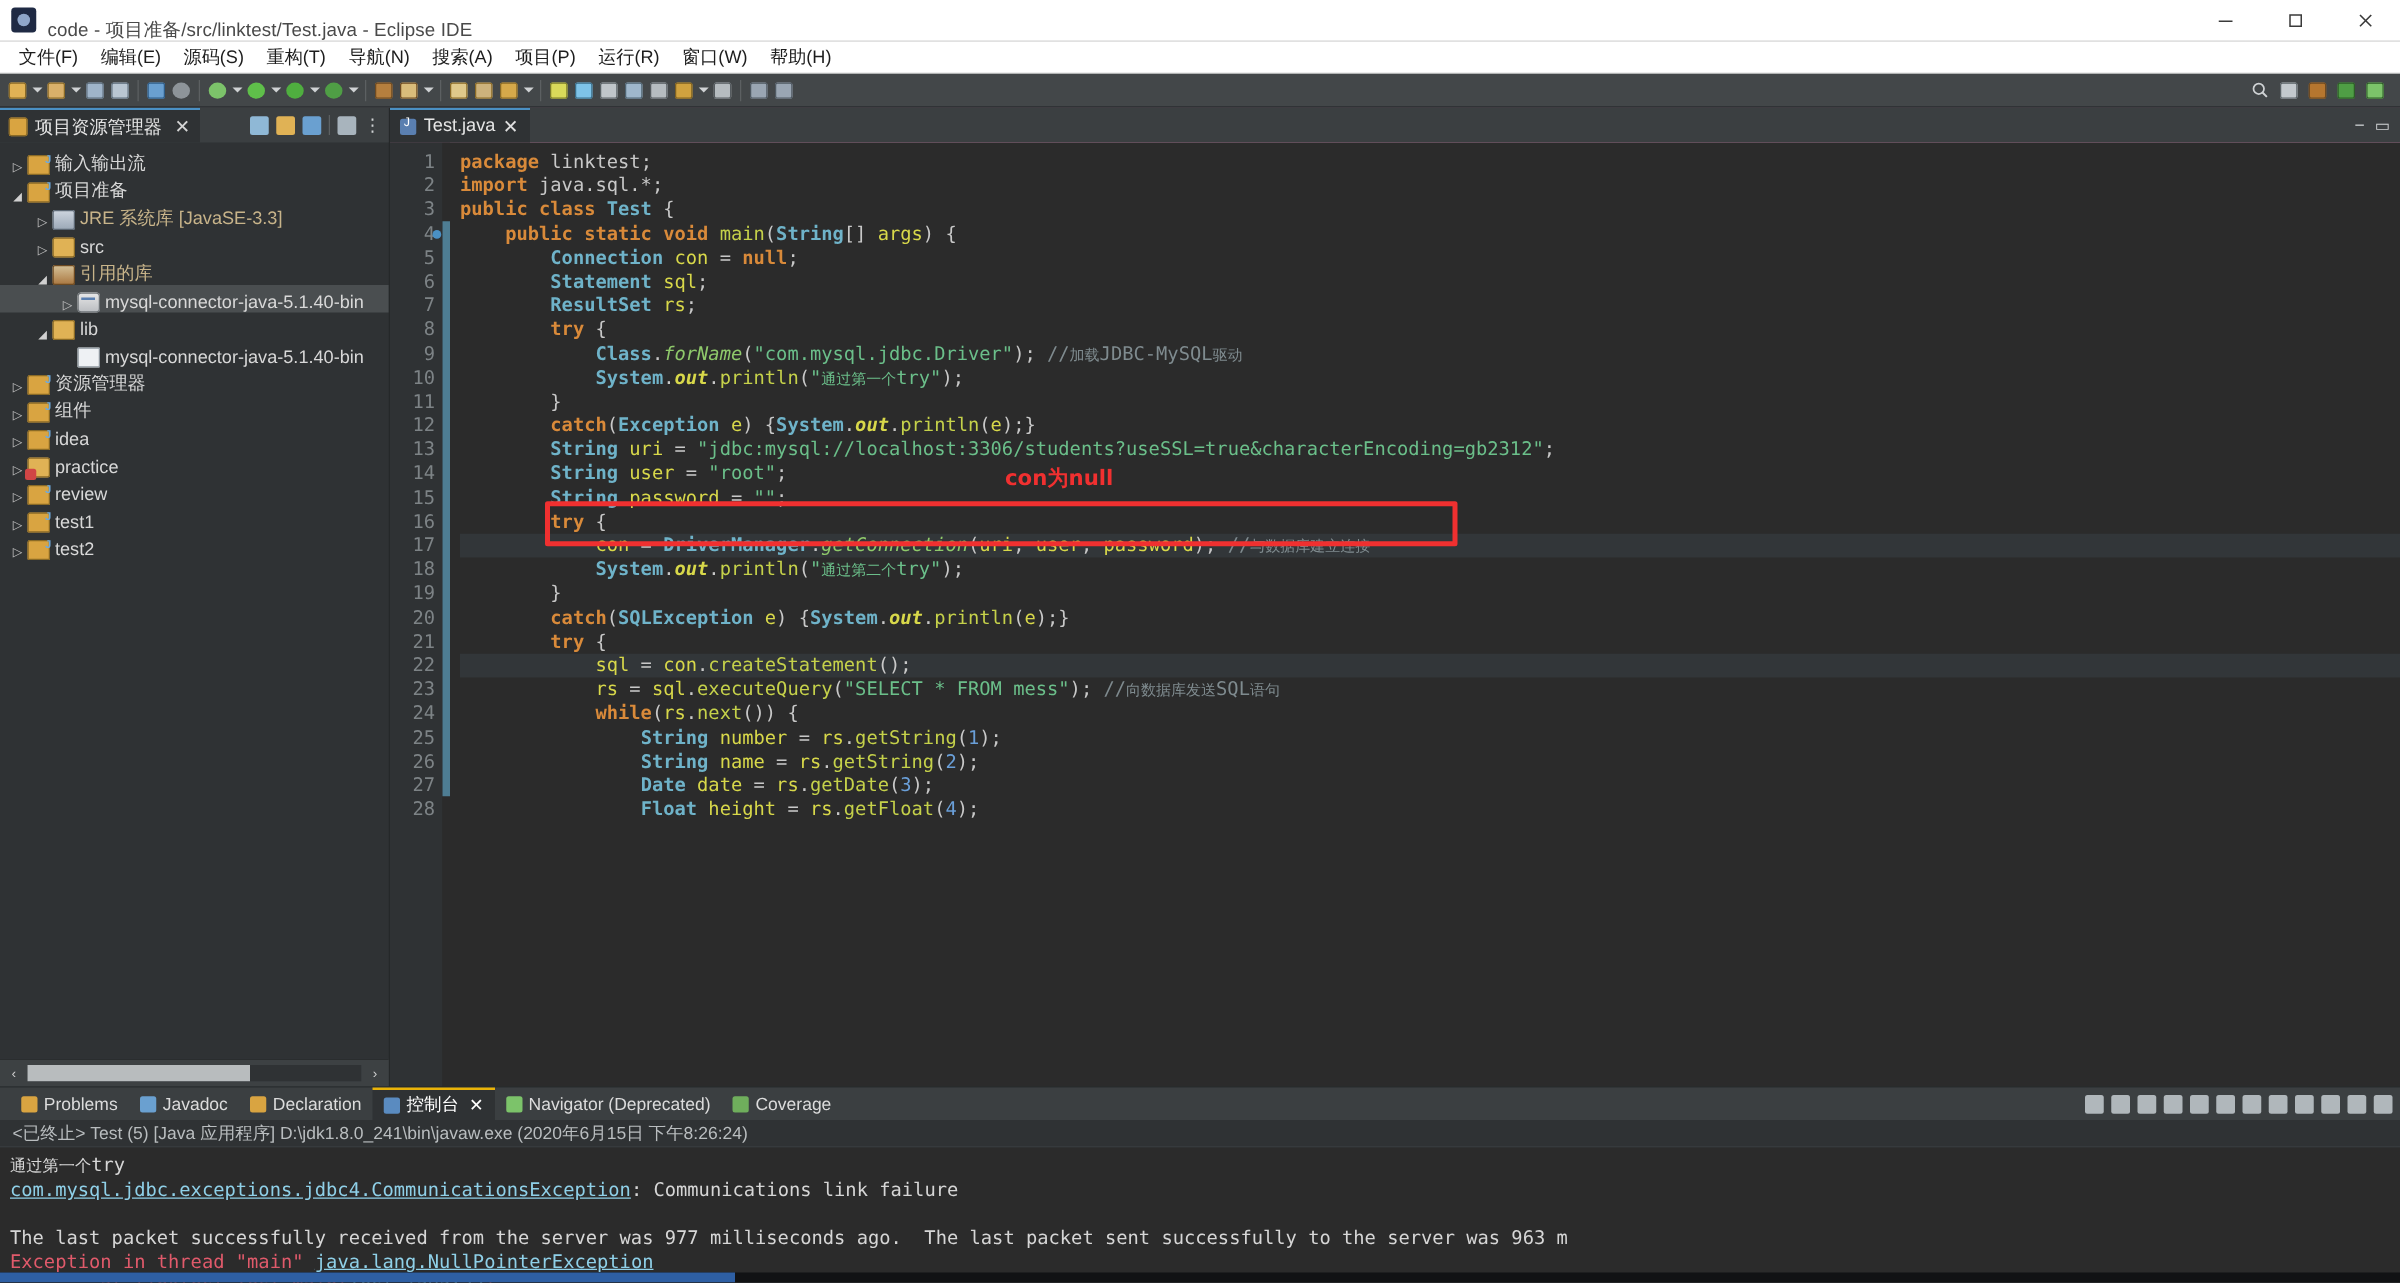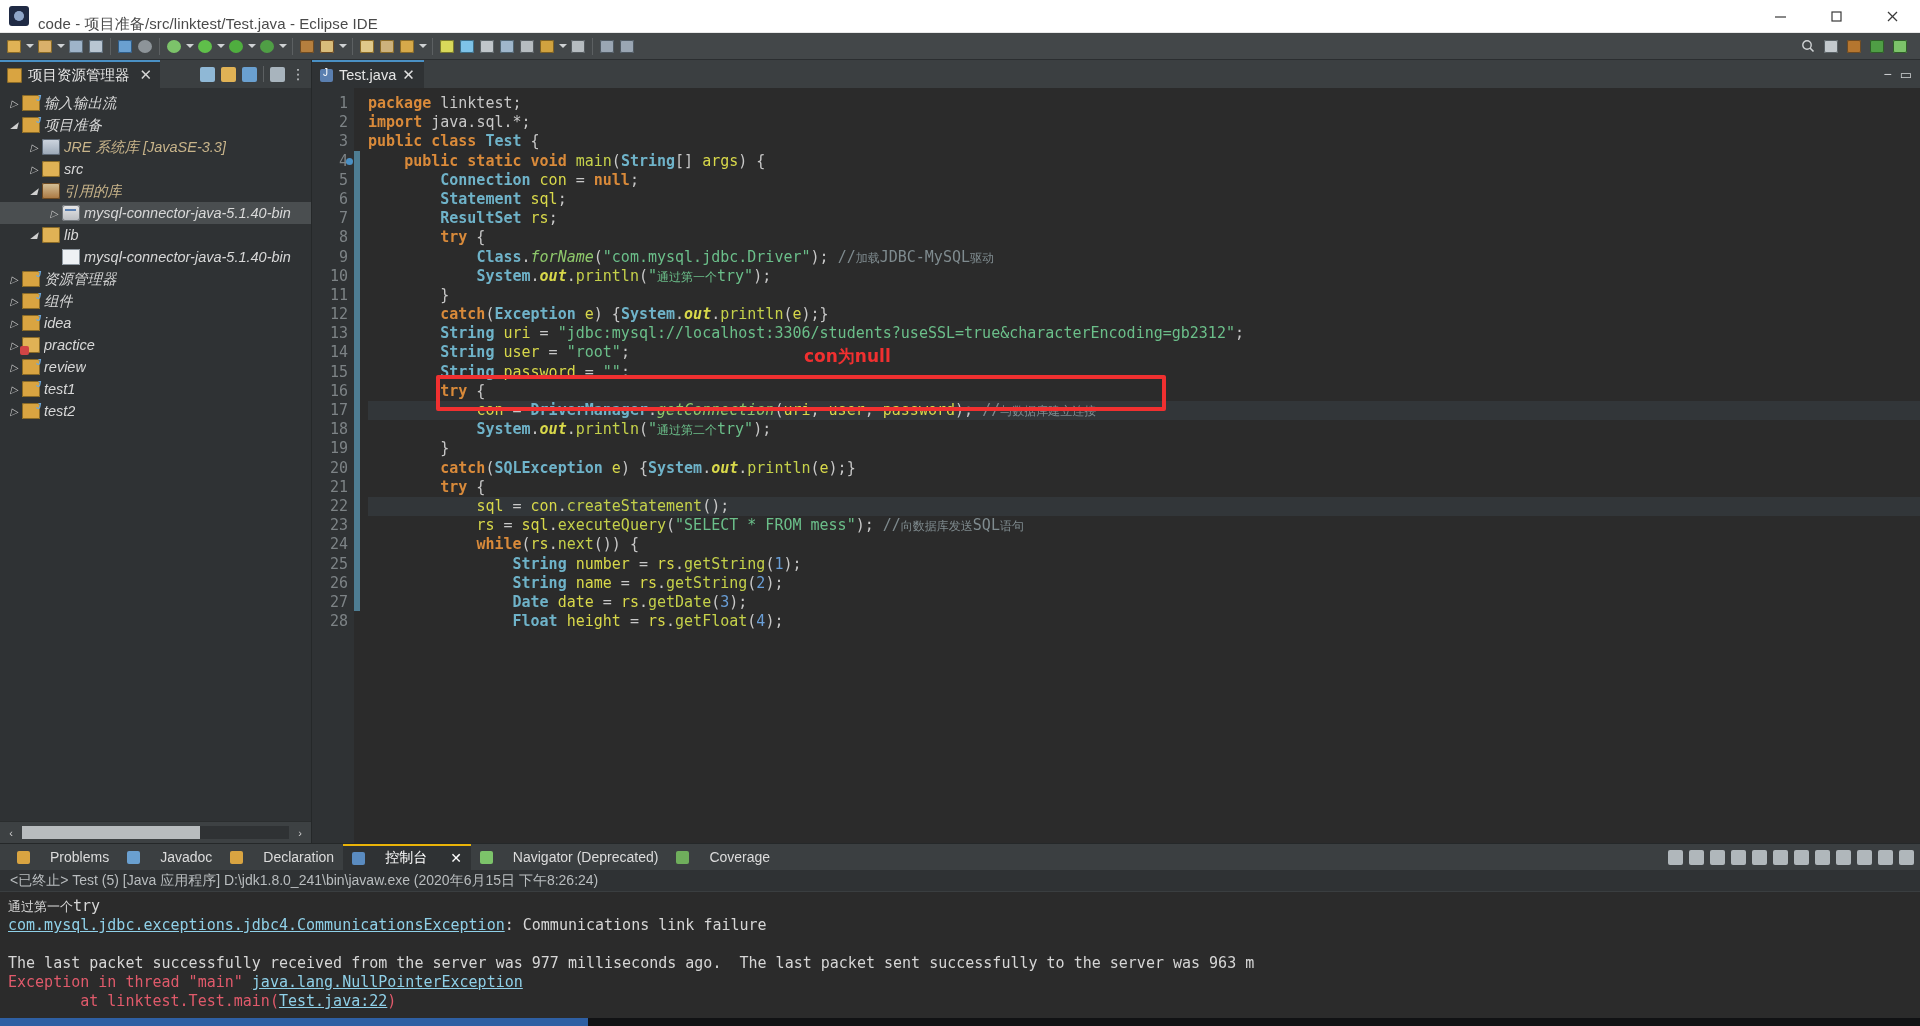--- a/index.html
+++ b/index.html
@@ -66,21 +66,21 @@
   .exp-tabrow { height: 28px; background:#3b3f41; display:flex; align-items:stretch; }
   .exp-tab {
     background:#2f3234; display:flex; align-items:center; gap:6px; padding: 0 8px 0 7px;
     border-top: 2px solid #4a90c4; color:#e6e6e6; font-size:14.5px; white-space:nowrap;
   }
   .exp-tab .x { color:#d5d5d5; font-size:15px; margin-left:4px; }
   .exp-tools { margin-left:auto; display:flex; align-items:center; gap:6px; padding-right:6px; }
   .mini { width:15px; height:15px; display:inline-block; }
 
   .tree { flex:1; overflow:hidden; padding-top:4px; font-size:14.5px; color:#d8d8d8; }
-  .row { height:22px; display:flex; align-items:center; white-space:nowrap;font-style:italic; }
+  .row { height:22px; display:flex; align-items:flex-end; white-space:nowrap; }
   .row.sel { background:#4a4e50; }
   .arrow { width:16px; text-align:center; color:#bdbdbd; font-size:9px; flex:0 0 16px;}
   .arrow.open::before { content:"\25E2"; font-size:9px; color:#d0d0d0; }
   .arrow.closed::before { content:"\25B7"; font-size:10px; color:#c0c0c0; }
   .ico { width:18px; height:16px; flex:0 0 18px; margin-right:4px; position:relative; }
   .lbl { overflow:hidden; }
   .lbl.dim { color:#c8b48a; }
 
   
   .ic-proj { background:#d9a441; border-radius:2px 2px 1px 1px; box-shadow: inset 0 0 0 1px #8a6a26; }
@@ -153,21 +153,21 @@
   }
   .red-note {
     position:absolute; color:#f03030; font-family:"DejaVu Sans","Liberation Sans",sans-serif;
     font-size:17px; font-weight:bold;
   }
 
   
   .console { height:178px; background:#2f3234; display:flex; flex-direction:column;
              border-top:1px solid #252829; }
   .con-tabrow { height:26px; background:#3b3f41; display:flex; align-items:stretch; padding-left:8px; }
-  .con-tab { display:flex; align-items:center; gap:20px; padding:0 9px; color:#dcdcdc; font-size:14px; white-space:nowrap;}
+  .con-tab { display:flex; align-items:center; gap:5px; padding:0 9px; color:#dcdcdc; font-size:14px; white-space:nowrap;}
   .con-tab.active { background:#2f3234; border-top:2px solid #eab308; color:#ffffff; }
   .con-tab .x { font-size:14px; margin-left:3px; }
   .tabico { width:13px; height:13px; border-radius:2px; display:inline-block; }
   .con-tools { margin-left:auto; display:flex; align-items:center; gap:6px; padding-right:6px;}
   .con-sub {
     height:22px; background:#2f3234; color:#b9bdbf; font-size:14px; display:flex;
     align-items:center; padding-left:10px; border-bottom:1px solid #3a3e40;
   }
   .con-body {
     flex:1; background:#2b2b2b; padding:5px 0 0 8px; overflow:hidden;
@@ -202,20 +202,32 @@
       </div>
       <div class="tb-btn close">
         <svg width="13" height="13">
             <line x1="2" y1="2" x2="11" y2="11" stroke="#3a3a3a" stroke-width="1.3"></line>
             <line x1="11" y1="2" x2="2" y2="11" stroke="#3a3a3a" stroke-width="1.3"></line>
           </svg>
       </div>
     </div>
   </div>
 
+  <div class="menubar">
+    <div class="menu-item">文件(F)</div>
+    <div class="menu-item">编辑(E)</div>
+    <div class="menu-item">源码(S)</div>
+    <div class="menu-item">重构(T)</div>
+    <div class="menu-item">导航(N)</div>
+    <div class="menu-item">搜索(A)</div>
+    <div class="menu-item">项目(P)</div>
+    <div class="menu-item">运行(R)</div>
+    <div class="menu-item">窗口(W)</div>
+    <div class="menu-item">帮助(H)</div>
+  </div>
 
   <div class="toolbar">
     <div class="tool">
         <span class="sq" style="background:#e0b255;box-shadow:inset 0 0 0 1px #8a6a26"></span>
       </div>
     <div class="caret"></div>
     <div class="tool">
         <span class="sq" style="background:#d9b06a;box-shadow:inset 0 0 0 1px #8a6a26"></span>
       </div>
     <div class="caret"></div>

